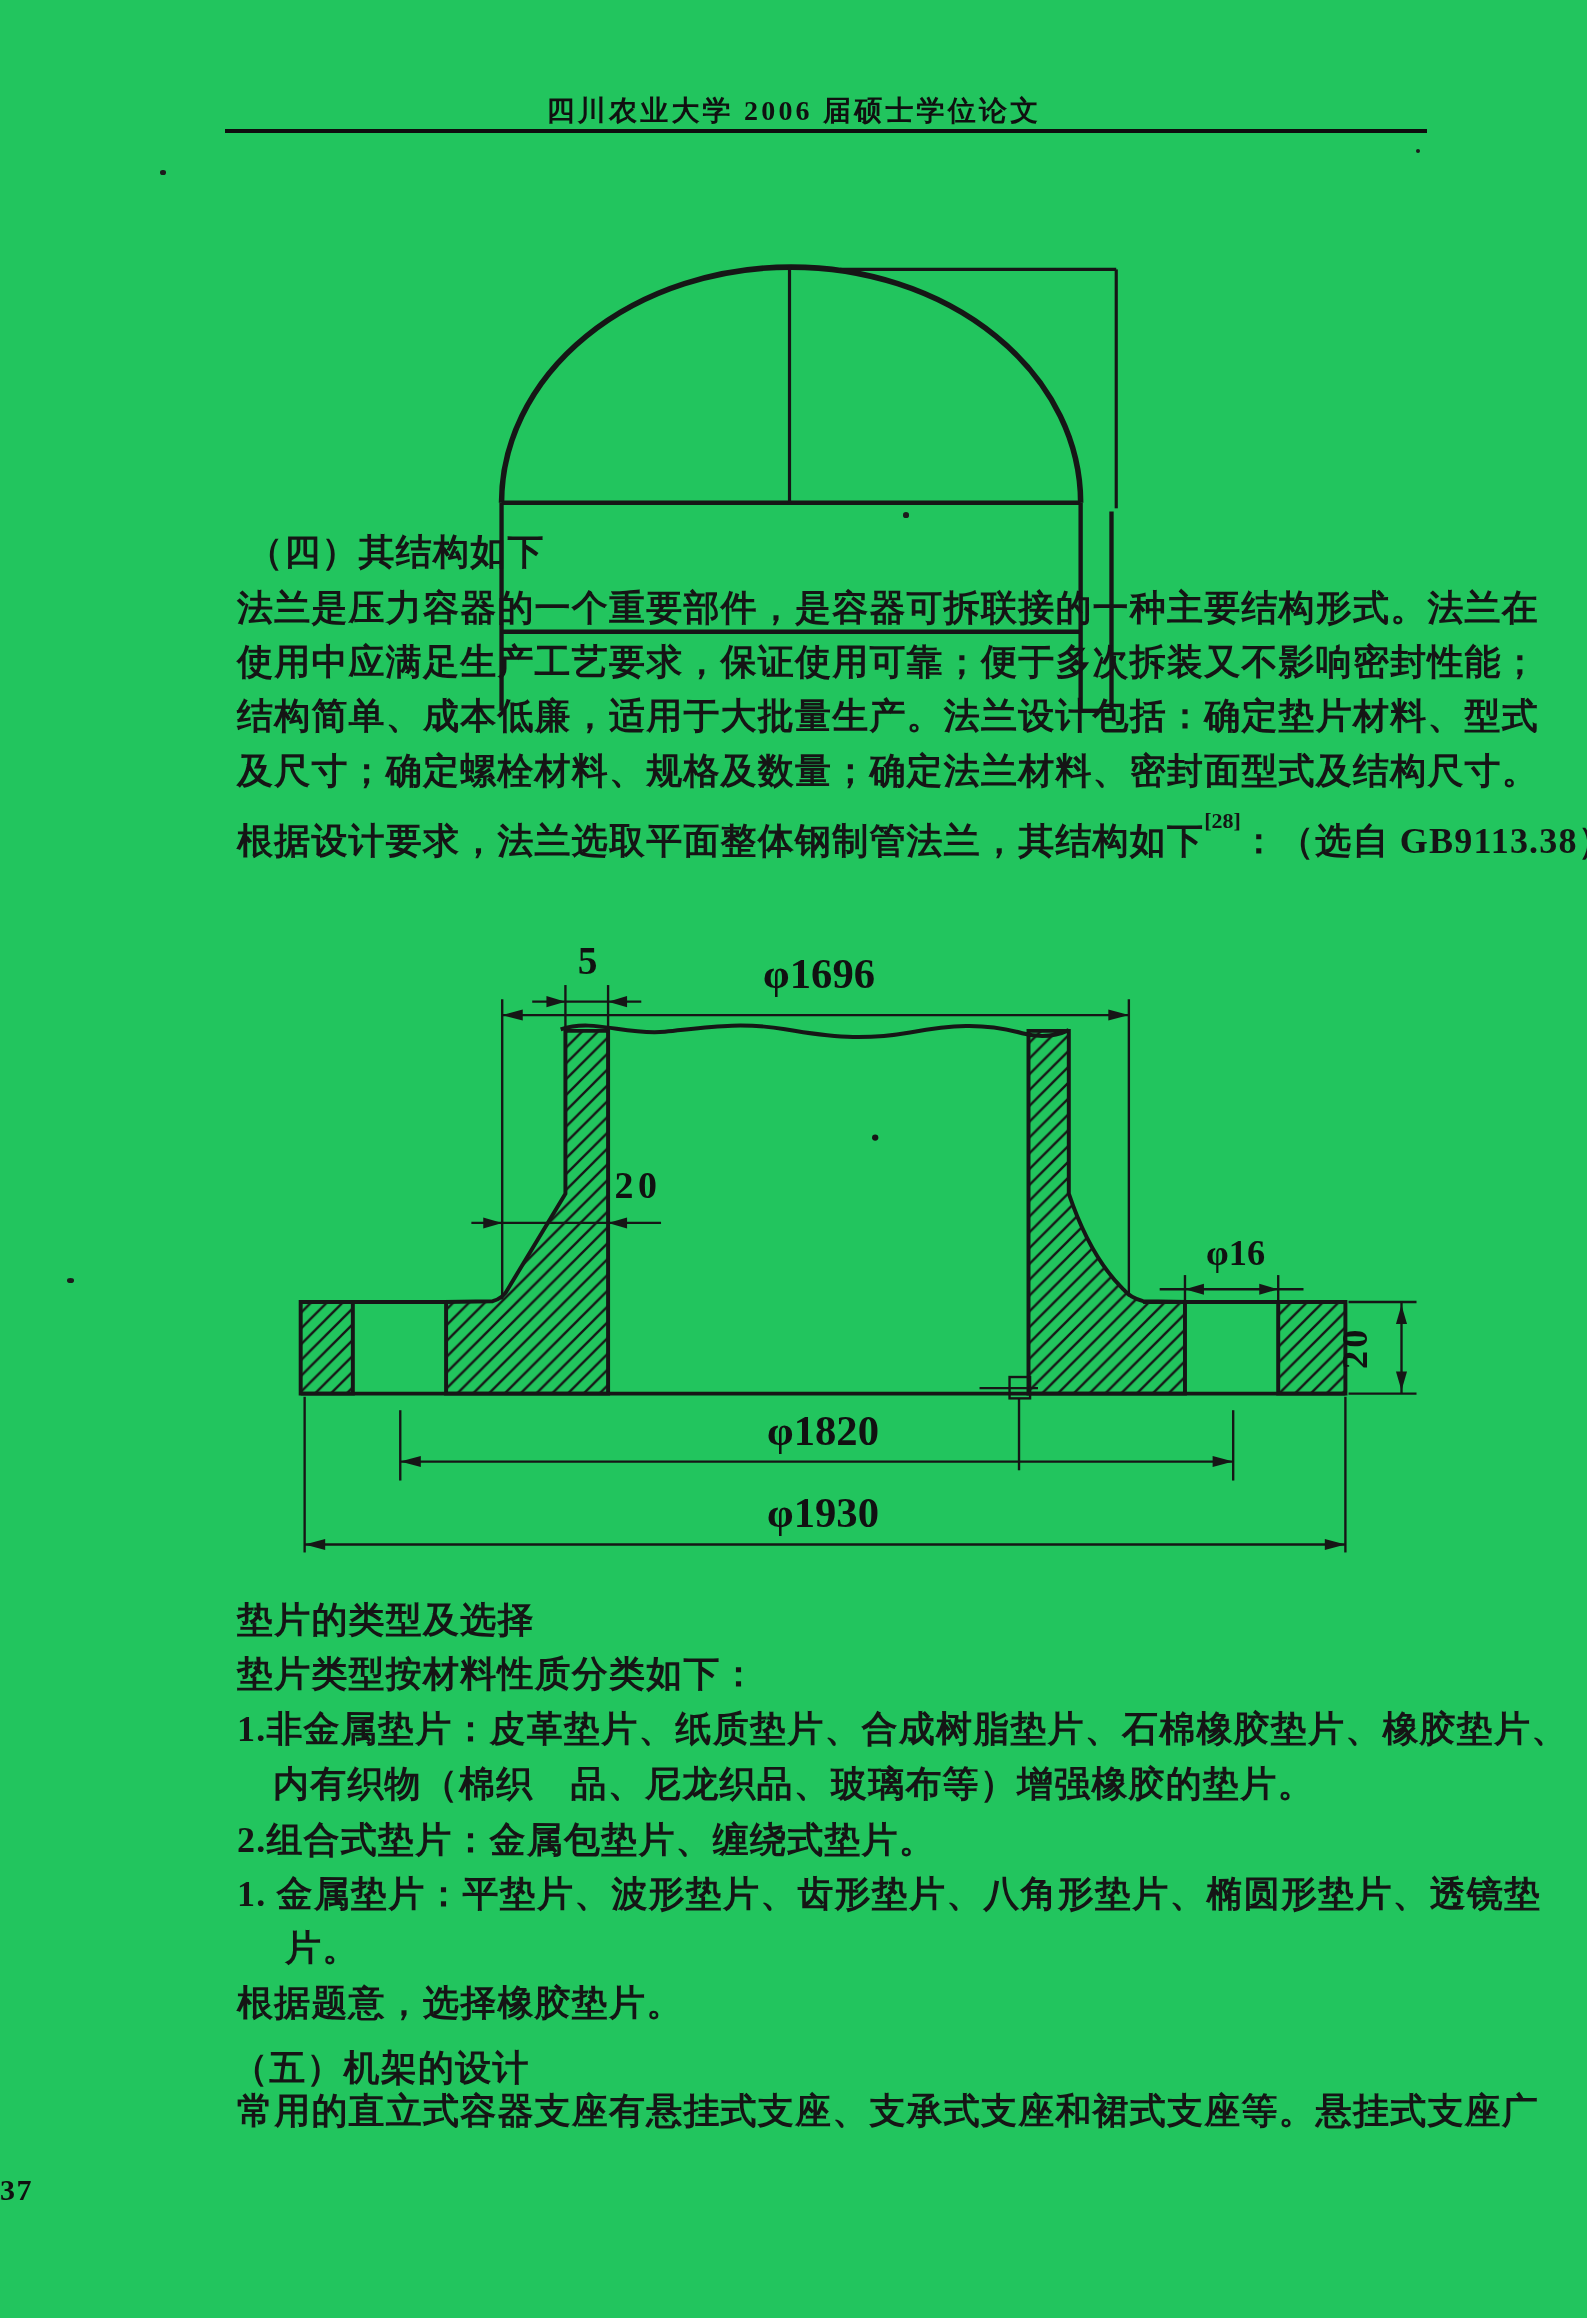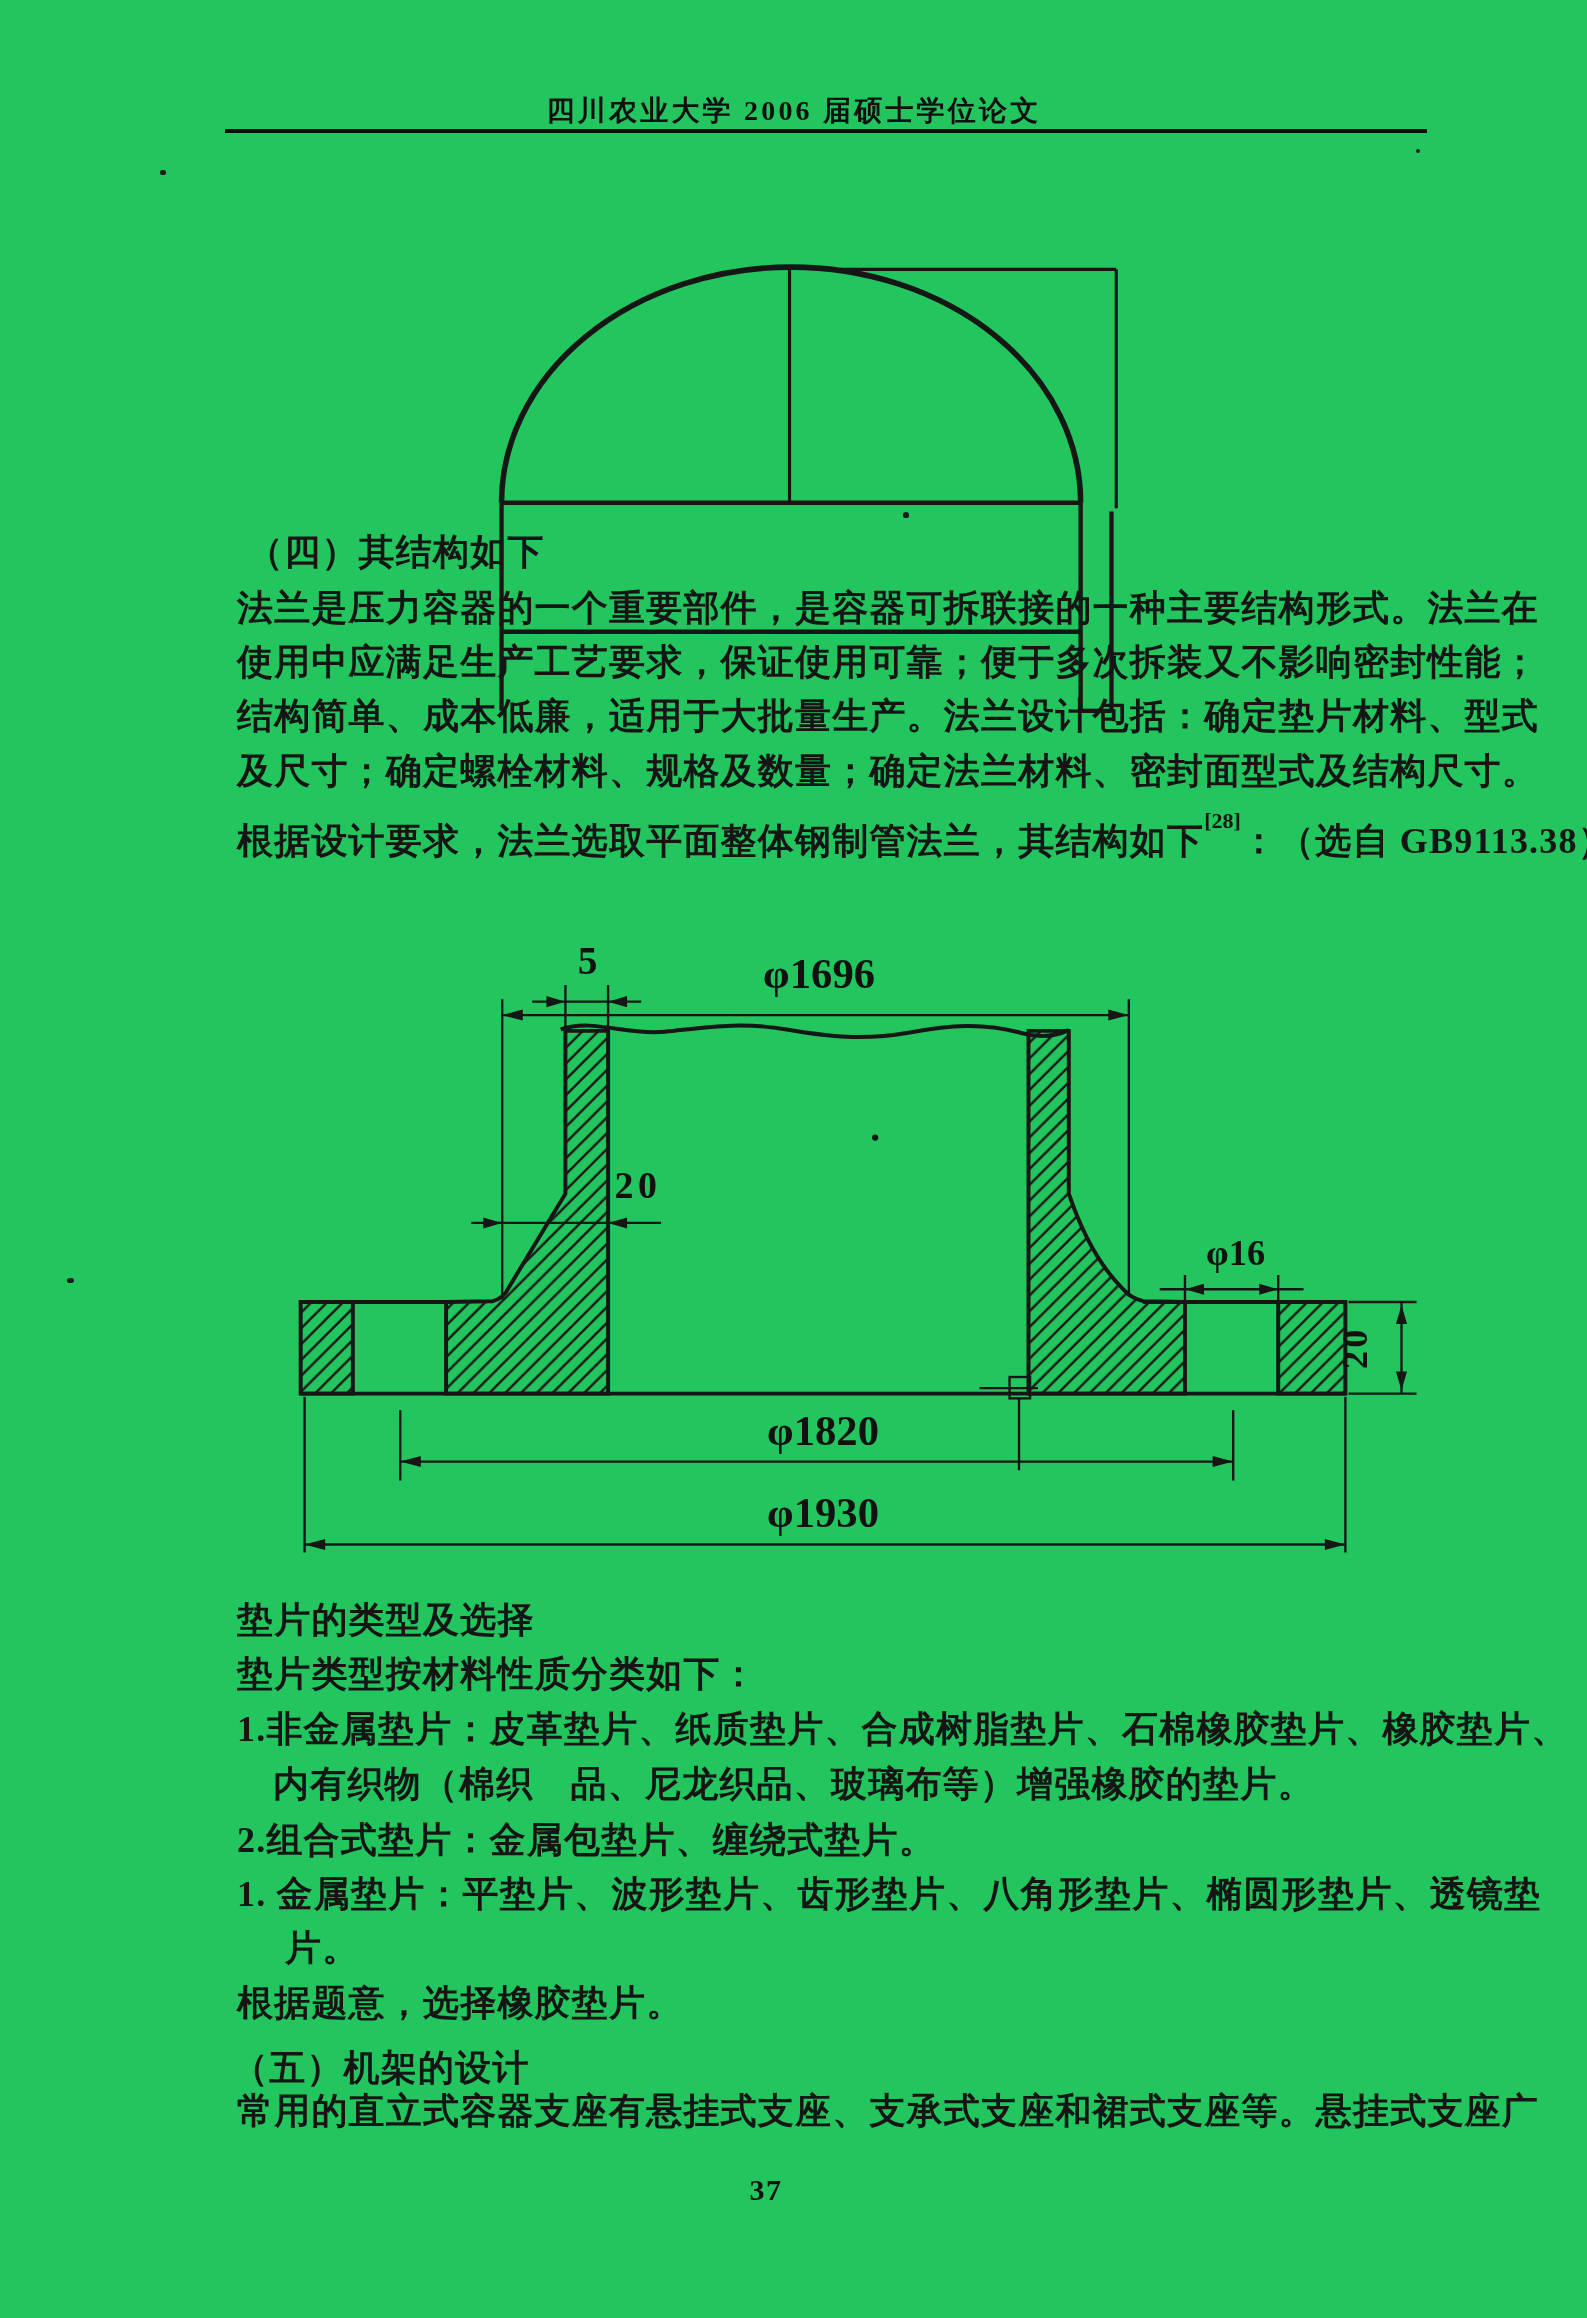--- a/index.html
+++ b/index.html
@@ -21,21 +21,21 @@
     background:#0e0e0e;
   }
   .tline{
     position:absolute;
     font-size:36px;font-weight:600;
     letter-spacing:1.2px;white-space:nowrap;color:#151515;
   }
   .refline{display:flex;align-items:flex-start;}
   .refline sup{font-size:22px;font-weight:700;transform:translateY(-9.5px);letter-spacing:0;}
   .footer-num{
-    position:absolute;top:2173px;left:0;width:1532px;text-align:center;
+    position:absolute;top:2173px;left:0;width:1532px;
     font-size:30px;font-weight:bold;letter-spacing:1.6px;color:#101010;
   }
   svg{position:absolute;}
   .speck{position:absolute;background:#1c1c1c;border-radius:50%;}
   text.dim{
     font-family:"Liberation Serif", serif;
     font-weight:bold;fill:#111;
   }
 </style>
 </head>

